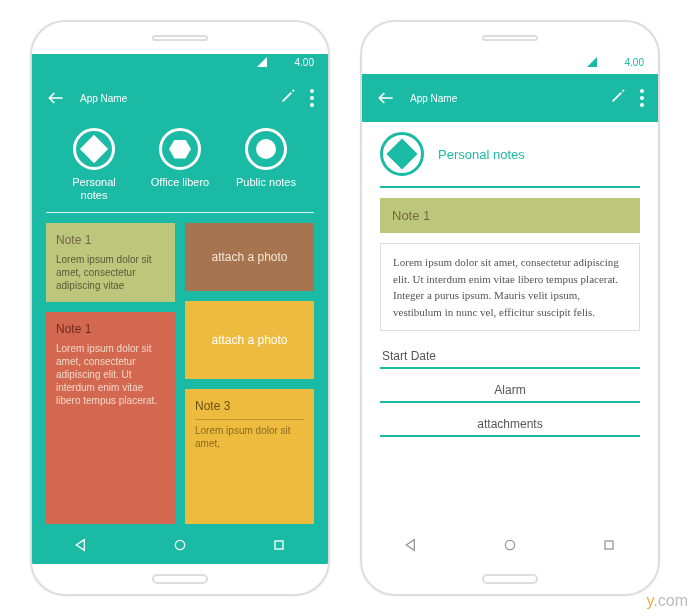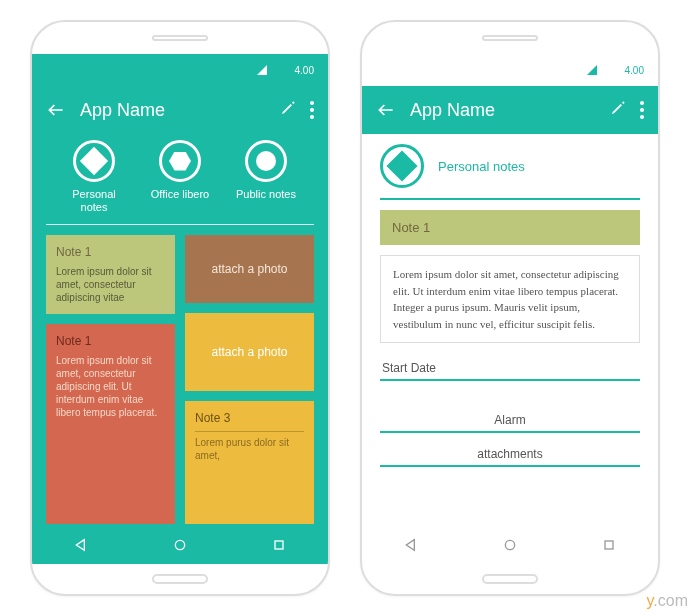--- a/index.html
+++ b/index.html
@@ -34,37 +34,36 @@
   .speaker {
     width: 56px;
     height: 6px;
     border-radius: 4px;
     border: 2px solid #ddd;
   }
   .statusbar {
     height: 20px;
     display:flex;
     justify-content:flex-end;
-    align-items:center;
     gap:14px;
-    padding:16px 14px;
+    padding:3px 14px;
     font-size:10px;
   }
   .statusbar.on-teal { background:#1bbaa4; color:#fff; }
   .statusbar.on-white { color:#1bbaa4; }
   .appbar {
     height: 48px;
     background:#1bbaa4;
     color:#fff;
     display:flex;
     align-items:center;
     padding:0 14px;
     gap:14px;
   }
-  .appbar .title { flex:1; font-size:18px; font-weight:400; }
+  .appbar .title { flex:1; font-size:10px; font-weight:400; }
   .back-arrow {
     width:20px; height:20px; position:relative;
   }
   .back-arrow svg { width:100%; height:100%; }
   .content-teal {
     background:#1bbaa4;
     flex:1;
     display:flex;
     flex-direction:column;
     padding:0 14px 6px;
@@ -152,21 +151,21 @@
   .diamond-teal { width:22px;height:22px;background:#1bbaa4;transform:rotate(45deg);}
   .detail-head .dht { color:#1bbaa4;font-size:13px; }
   .hr-teal { height:2px;background:#1bbaa4;margin-bottom:10px;}
   .note-title-bar {
     background:#bcc77b;color:#74683f;padding:10px 12px;font-size:13px;margin-bottom:10px;
   }
   .note-body {
     border:1px solid #ddd;padding:10px 12px;font-size:11px;line-height:1.5;color:#555;margin-bottom:14px;
     font-family: Georgia, serif;
   }
-  .field-row { display:flex;gap:27px;margin-bottom:28px;}
+  .field-row { display:flex;gap:27px;margin-bottom:10px;}
   .field { flex:1;border-bottom:2px solid #1bbaa4;padding:4px 2px;font-size:12px;color:#555;}
   .field-single { border-bottom:2px solid #1bbaa4;padding:4px 2px;font-size:12px;color:#555;margin-bottom:10px;text-align:center;}
   .navbar-white {
     height:34px;display:flex;align-items:center;justify-content:space-around;color:#999;
   }
   .navbar-white svg { width:16px;height:16px; }
   .watermark {
     position:absolute;bottom:6px;right:12px;font-size:16px;color:#bbb;
   }
   .watermark .ycom { color:#f4a940; }
@@ -250,21 +249,21 @@
       </div>
       <div class="col">
         <div class="card c-brown">
           <span>attach a photo</span>
         </div>
         <div class="card c-yellow">
           <span>attach a photo</span>
         </div>
         <div class="card c-yellow2" style="flex:1">
           <div class="card-title">Note 3</div>
-          <div>Lorem purus dolor sit amet,</div>
+          <div>Lorem ipsum dolor sit amet,</div>
         </div>
       </div>
     </div>
   </div>
 
   <div class="navbar">
     <span><svg viewBox="0 0 24 24" fill="none" stroke="#fff" stroke-width="2">
           <path d="M17 4l-12 8 12 8z"></path>
         </svg></span>
     <span><svg viewBox="0 0 24 24" fill="none" stroke="#fff" stroke-width="2">

